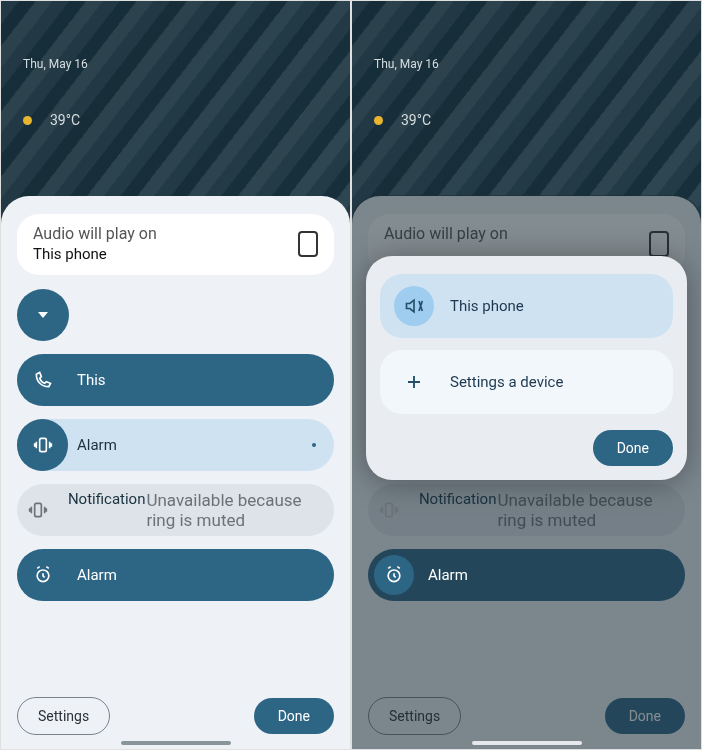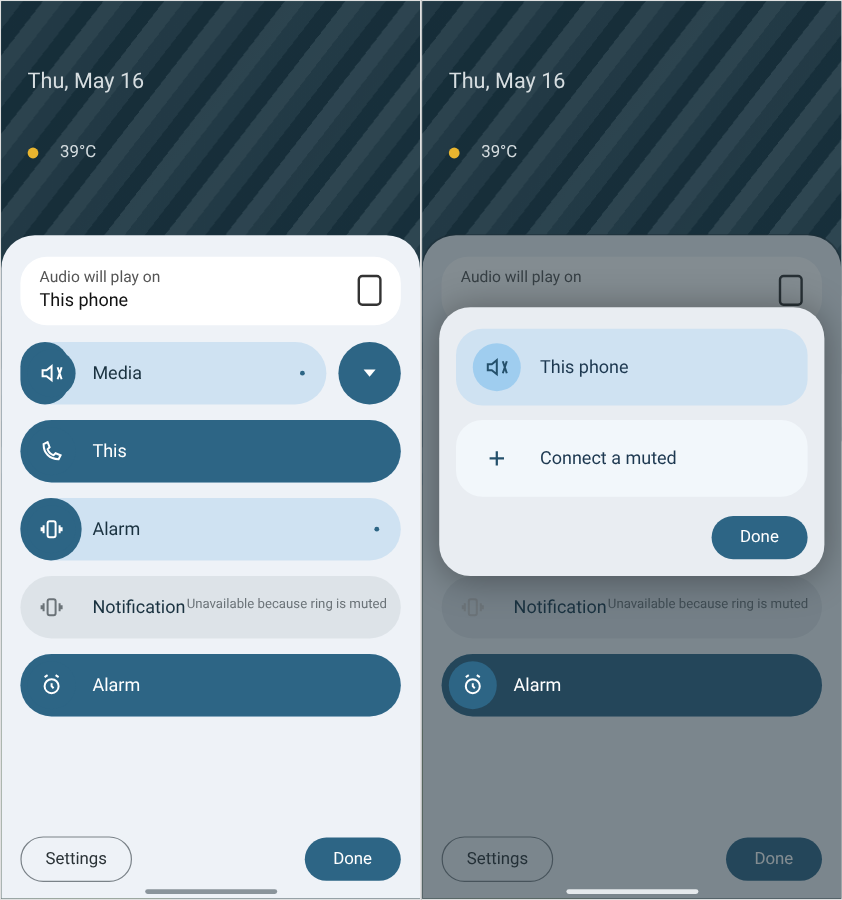--- a/index.html
+++ b/index.html
@@ -15,49 +15,49 @@
       rgba(30,60,75,0.9) 14px 28px,
       rgba(70,100,115,0.8) 28px 42px);
     transform: skewY(-6deg);
     filter: blur(0.5px);
   }
   .leaf { position:absolute; left:-30px; bottom:-30px; width:200px; height:200px;
     background: radial-gradient(circle at 60% 40%, #7a8e2a 0%, #4e6218 60%, transparent 75%);
     border-radius:50%; opacity:0.45; }
   .dimmer { position:absolute; inset:0; background: rgba(10,20,25,0.35); }
   .status { position: absolute; top: 56px; left: 22px; color: #d6dde0; }
-  .status .date { font-size: 18px; font-weight: 400; margin-bottom: 3px; }
+  .status .date { font-size: 12px; font-weight: 400; margin-bottom: 3px; }
   .status .weather { font-size: 14px; display:flex; align-items:center; gap:18px;margin-top:41px; }
   .sun { width:9px; height:9px; border-radius:50%; background:#e9b52f; display:inline-block; }
 
   .sheet { position: absolute; left:0; right:0; bottom:0; top:195px;
     background: #eef2f7; border-top-left-radius: 28px; border-top-right-radius: 28px;
     padding: 18px 16px 14px; display:flex; flex-direction:column; gap:14px; }
   .pane.right .sheet { filter: blur(0.2px); }
   .pane.right .under-overlay { position:absolute; inset:-1px; background: rgba(30,45,55,0.55); pointer-events:none; border-top-left-radius:28px; border-top-right-radius:28px;}
   .card-audio { background:#fff; border-radius:22px; padding:10px 16px 12px;
     display:flex; align-items:center; justify-content:space-between; gap:8px; }
   .card-audio .txt { display:flex; flex-direction:column; gap:2px; }
-  .eyebrow { font-size:13px; color:#555; }
+  .eyebrow { font-size:16px; color:#555; }
   .device { font-size:15px; color:#111; }
   .phone-ic { width:20px; height:26px; border:2px solid #333; border-radius:4px; position:relative; }
 
   .rows { display:flex; flex-direction:column; gap:13px; flex:1; }
   .vrow { display:flex; align-items:center; gap:10px; }
   .slider { flex:1; height:52px; border-radius:26px; background:#cfe2f2;
     display:flex; align-items:center; gap:14px; padding:0 6px; position:relative; }
   .slider .fill { position:absolute; left:0; top:0; bottom:0; background:#2d6585;
     border-radius:26px; }
   .slider .ic { width:40px; height:40px; border-radius:50%; background:#2d6585;
     display:flex; align-items:center; justify-content:center; position:relative; z-index:1; }
   .slider .label { position:relative; z-index:1; font-size:15px; color:#1a3240; }
   .slider.full .label { color:#fff; }
   .slider.disabled { background:#dde3e8; }
   .slider.disabled .ic { background:transparent; }
-  .slider .sub { font-size:11px; color:#6b7378; }
+  .slider .sub { font-size:17px; color:#6b7378; }
   .dot { position:absolute; right:18px; top:50%; width:4px; height:4px; border-radius:50%;
     background:#2d6585; transform:translateY(-50%); }
   .round-btn { width:52px; height:52px; border-radius:50%; background:#2d6585;
     display:flex; align-items:center; justify-content:center; }
   svg { display:block; }
   .footer { display:flex; justify-content:space-between; align-items:center; margin-top:auto; padding-top:8px;}
   .btn-outline { border:1px solid #7a8288; background:transparent; color:#2a3236;
     padding:10px 20px; border-radius:22px; font-size:14px; }
   .btn-fill { background:#2d6585; color:#fff; padding:10px 24px; border-radius:22px;
     font-size:14px; border:none; }
@@ -101,31 +101,20 @@
       <div class="txt">
         <span class="eyebrow">Audio will play on</span>
         <span class="device">This phone</span>
       </div>
       <span class="phone-ic"></span>
     </div>
 
     <div class="rows">
 
       <div class="vrow">
-        <div class="slider">
-          <div class="fill" style="width:16%"></div>
-          <span class="ic">
-            <svg width="20" height="20" viewBox="0 0 24 24" fill="none" stroke="#fff" stroke-width="2">
-              <path d="M3 9h4l5-4v14l-5-4H3z"></path>
-                <path d="M18 6l4 12M22 6l-4 12"></path>
-            </svg>
-          </span>
-          <span class="label">Media</span>
-          <span class="dot"></span>
-        </div>
         <div class="round-btn">
           <svg width="12" height="12" viewBox="0 0 12 12">
               <path d="M1 3l5 6 5-6z" fill="#fff"></path>
             </svg>
         </div>
       </div>
 
       <div class="vrow">
         <div class="slider full">
           <div class="fill" style="width:100%"></div>
@@ -271,21 +260,21 @@
         </svg>
       </span>
       <span class="olabel">This phone</span>
     </div>
     <div class="option plain">
       <span class="ic">
         <svg width="18" height="18" viewBox="0 0 24 24" stroke="#24506b" stroke-width="2.5">
           <path d="M12 4v16M4 12h16"></path>
         </svg>
       </span>
-      <span class="olabel">Connect a muted</span>
+      <span class="olabel">Settings a device</span>
     </div>
     <div class="dialog-foot">
       <button class="btn-fill">Done</button>
     </div>
   </div>
 
   <div class="navbar light"></div>
 </div>
 
 </body></html>

